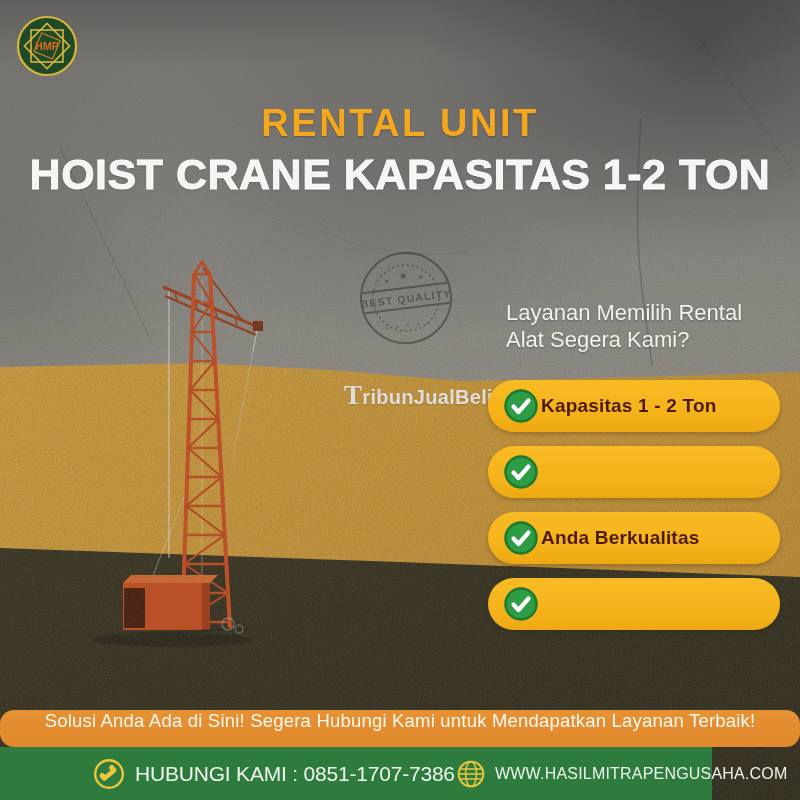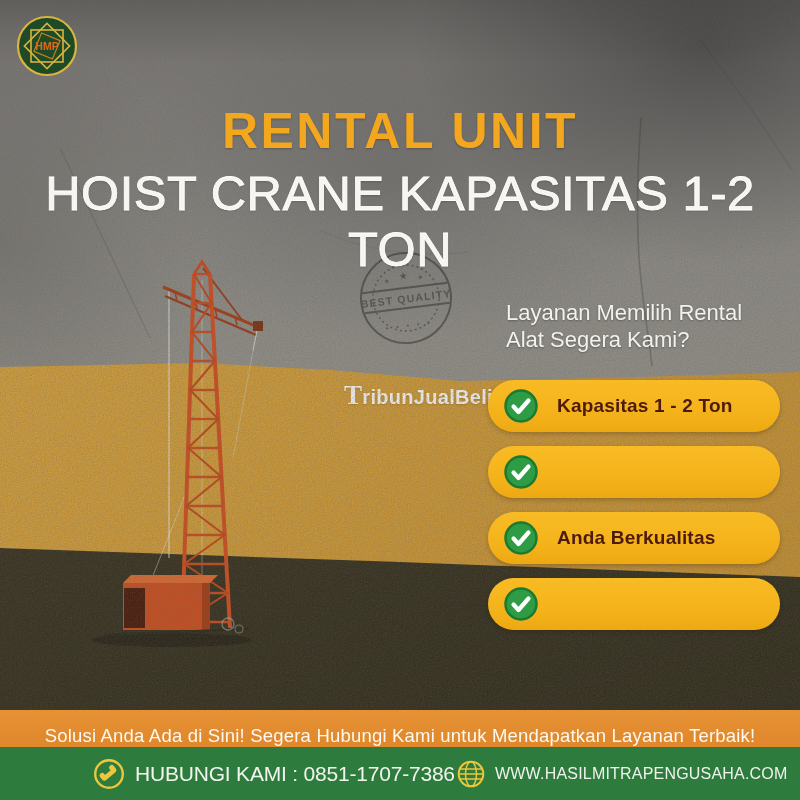--- a/index.html
+++ b/index.html
@@ -39,25 +39,25 @@
   }
   .brand-underline{width:202px;height:3px;background:#d9a22e;margin-top:5px;border-radius:2px;}
   .tagline{
     font-size:17px;font-weight:bold;letter-spacing:1px;color:#f0a11f;
     margin-top:7px;text-align:center;width:202px;text-shadow:0 1px 1px rgba(0,0,0,.35);
     white-space:nowrap;
   }
   
   .headline{position:absolute;left:0;top:102px;width:800px;text-align:center;z-index:7;}
   .headline-1{
-    font-size:50px;font-weight:bold;letter-spacing:2.5px;color:#f2a71e;
+    font-size:38px;font-weight:bold;letter-spacing:2.5px;color:#f2a71e;
     text-shadow:0 1px 2px rgba(0,0,0,.25);
   }
   .headline-2{
-    font-size:49px;font-weight:normal;letter-spacing:.5px;color:#f6f5f1;margin-top:5px;
+    font-size:43px;font-weight:bold;letter-spacing:.5px;color:#f6f5f1;margin-top:5px;
     text-shadow:0 1px 2px rgba(0,0,0,.22);
     -webkit-text-stroke:.8px #ffffff;
   }
   
   .stamp{position:absolute;left:356px;top:248px;z-index:5;mix-blend-mode:multiply;}
   .watermark{
     position:absolute;left:344px;top:380px;z-index:5;
     font-size:20px;font-weight:bold;color:rgba(255,255,255,.95);
     text-shadow:0 1px 2px rgba(90,60,10,.3);letter-spacing:.3px;
   }
@@ -71,33 +71,33 @@
     margin-left:18px;margin-bottom:27px;text-shadow:0 1px 2px rgba(0,0,0,.3);
   }
   .pill{
     display:flex;align-items:center;height:52px;width:292px;box-sizing:border-box;
     background:linear-gradient(180deg,#f8bb24 0%,#f5b31b 60%,#eda912 100%);
     border-radius:26px;margin-bottom:14px;padding-left:16px;
     box-shadow:0 2px 4px rgba(40,25,5,.25);
   }
   .check{flex:0 0 auto;display:flex;}
   .pill-label{
-    margin-left:19px;color:#4c1b0e;font-size:19px;font-weight:bold;letter-spacing:.2px;
+    margin-left:3px;color:#4c1b0e;font-size:19px;font-weight:bold;letter-spacing:.2px;
     white-space:nowrap;
   }
   
   .cta-strip{
     position:absolute;left:0;top:710px;width:800px;height:37px;z-index:8;
     background:linear-gradient(180deg,#e59134 0%,#e0882b 100%);
-    display:flex;align-items:flex-end;justify-content:center;
+    display:flex;align-items:flex-start;justify-content:center;border-radius:14px;
   }
   .cta-strip span{color:#fdf8f0;font-size:18.5px;font-weight:500;letter-spacing:.2px;white-space:nowrap;}
   
   .footer-bar{
-    position:absolute;left:0;top:747px;width:800px;height:53px;z-index:8;
+    position:absolute;left:0;top:747px;width:712px;height:53px;z-index:8;
     background:#2e7c3d;
   }
   .contact{position:absolute;top:0;height:53px;display:flex;align-items:center;}
   .contact.phone{left:92px;}
   .contact.web{left:456px;align-items:center;}
   .contact .icon{display:flex;flex:0 0 auto;}
   .phone-label{
     margin-left:9px;color:#f2f5ef;font-size:21px;font-weight:500;letter-spacing:-.2px;white-space:nowrap;
   }
   .web-label{

